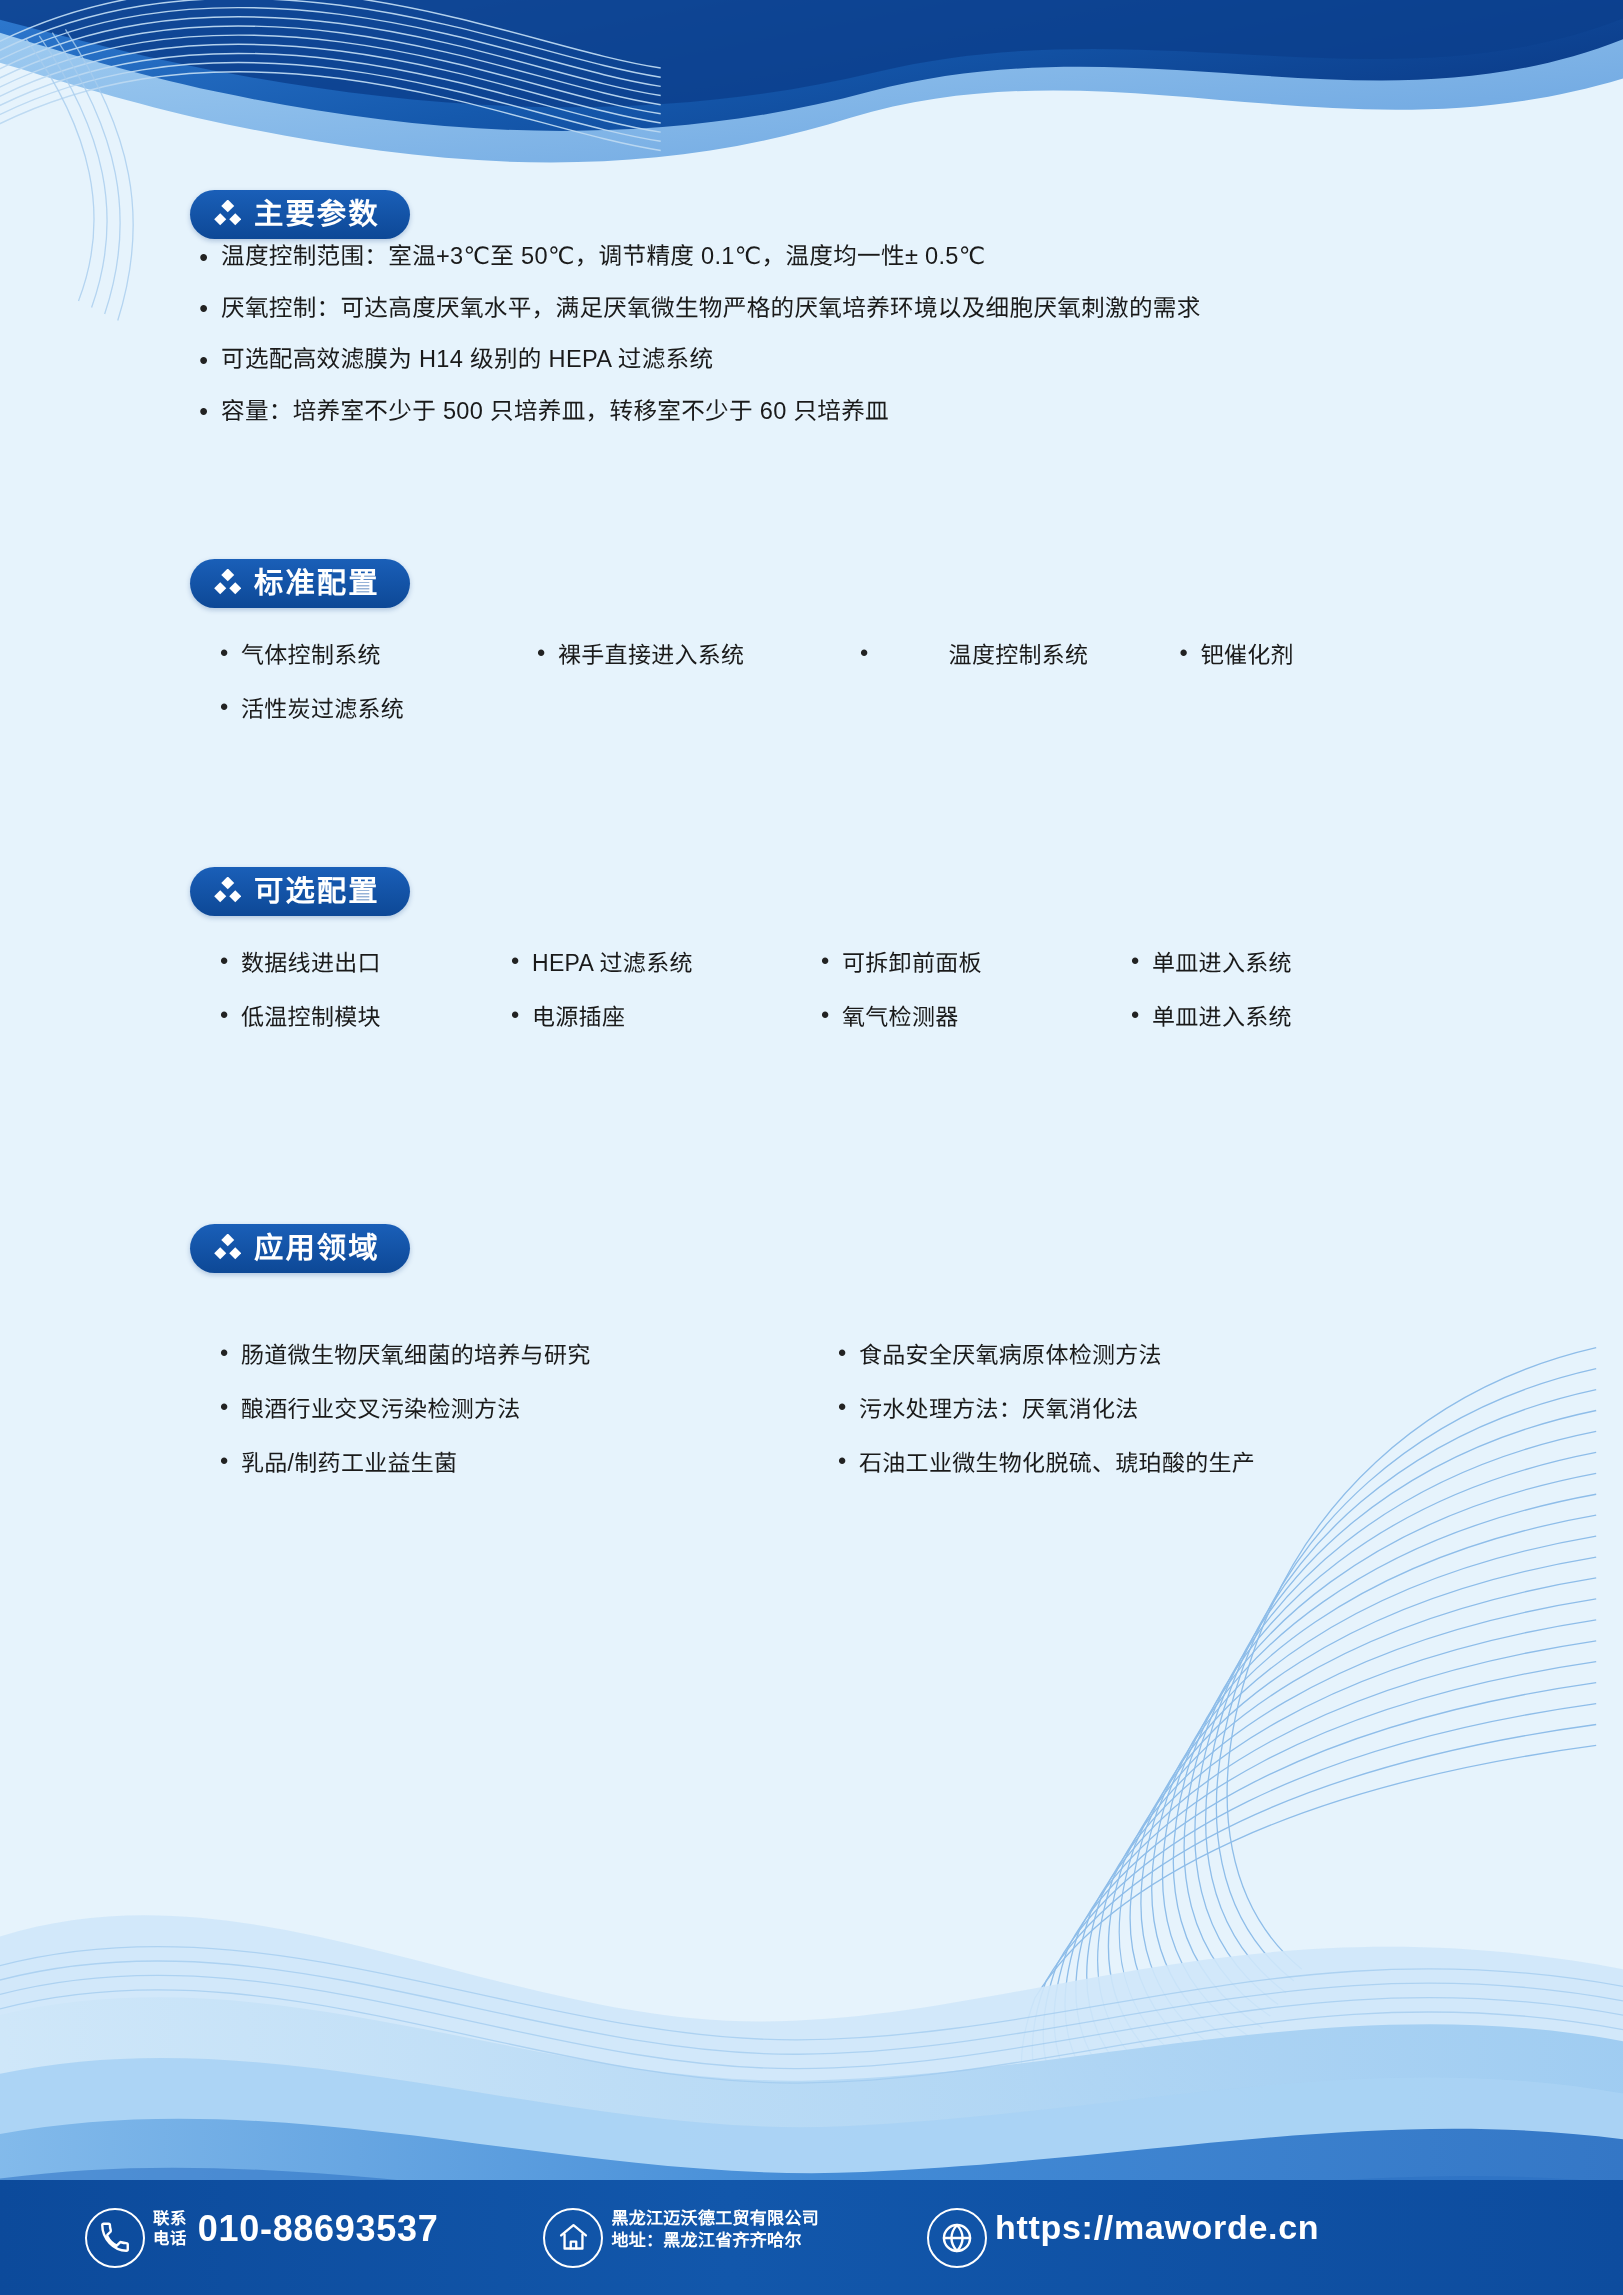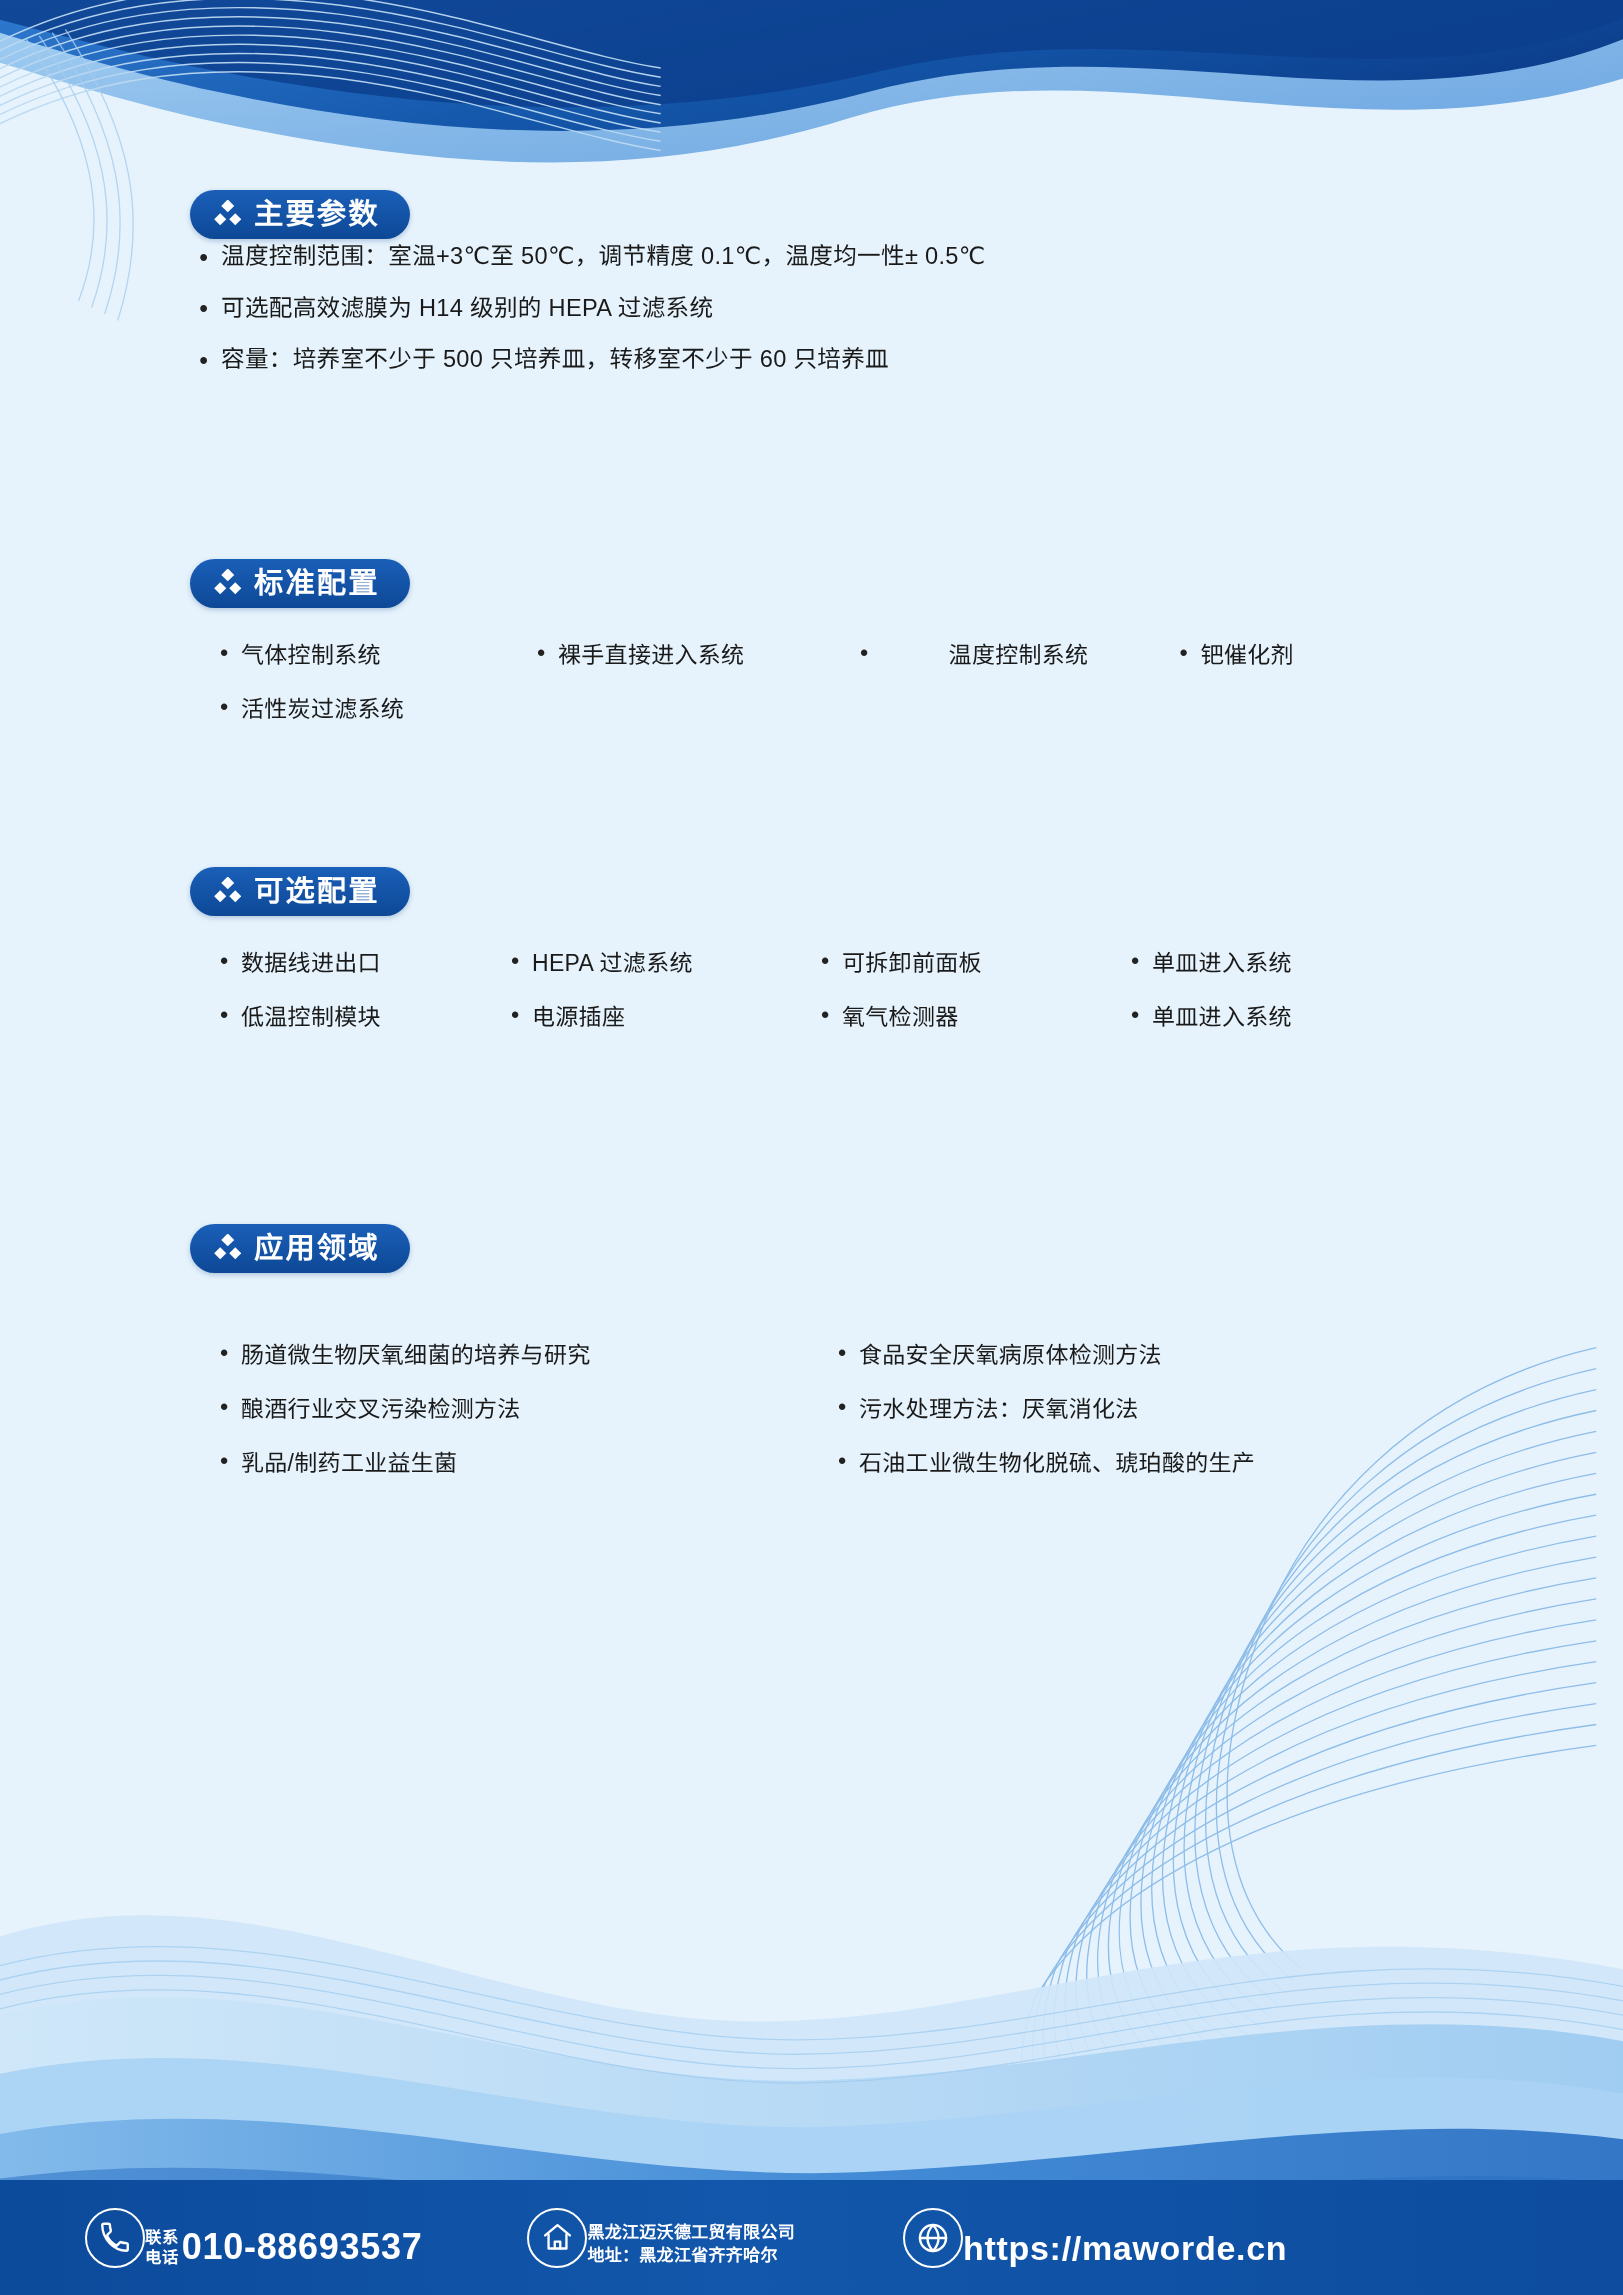--- a/index.html
+++ b/index.html
@@ -147,22 +147,22 @@
     bottom: 0;
     width: 1623px;
     height: 115px;
     background: linear-gradient(90deg, #0c4a9b 0%, #1257ab 45%, #0d4c9e 100%);
     display: flex;
     align-items: center;
     color: #ffffff;
   }
   .f-item {
     display: flex;
-    align-items: flex-end;
-    gap: 0;
+    align-items: flex-start;
+    gap: 8px;
   }
   .f-circle {
     width: 56px;
     height: 56px;
     border: 2.6px solid #ffffff;
     border-radius: 50%;
     display: flex;
     align-items: center;
     justify-content: center;
     flex: 0 0 auto;
@@ -301,20 +301,21 @@
             <rect x="14" y="2" width="14" height="14" transform="rotate(45 21 9)" fill="#ffffff"></rect>
             <rect x="3" y="23" width="13" height="13" transform="rotate(45 9.5 29.5)" fill="#ffffff"></rect>
             <rect x="26" y="23" width="13" height="13" transform="rotate(45 32.5 29.5)" fill="#ffffff"></rect>
           </svg>
         </span>
         <span class="sec-title">主要参数</span>
       </div>
 
       <ul class="plain params-list">
         <li>温度控制范围：室温+3℃至 50℃，调节精度 0.1℃，温度均一性± 0.5℃</li>
+        <li>厌氧控制：可达高度厌氧水平，满足厌氧微生物严格的厌氧培养环境以及细胞厌氧刺激的需求</li>
         <li>可选配高效滤膜为 H14 级别的 HEPA 过滤系统</li>
         <li>容量：培养室不少于 500 只培养皿，转移室不少于 60 只培养皿</li>
       </ul>
     </div>
 
     <div class="section" style="top:559px">
       <div class="sec-header">
         <span class="diamond-icon">
           <svg width="27.5" height="27.5" viewBox="0 0 42 42">
             <rect x="14" y="2" width="14" height="14" transform="rotate(45 21 9)" fill="#ffffff"></rect>

